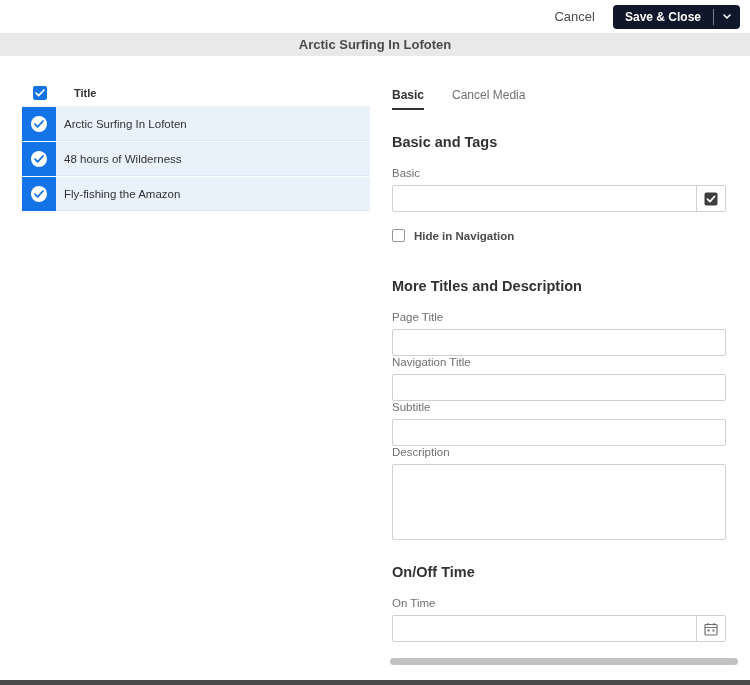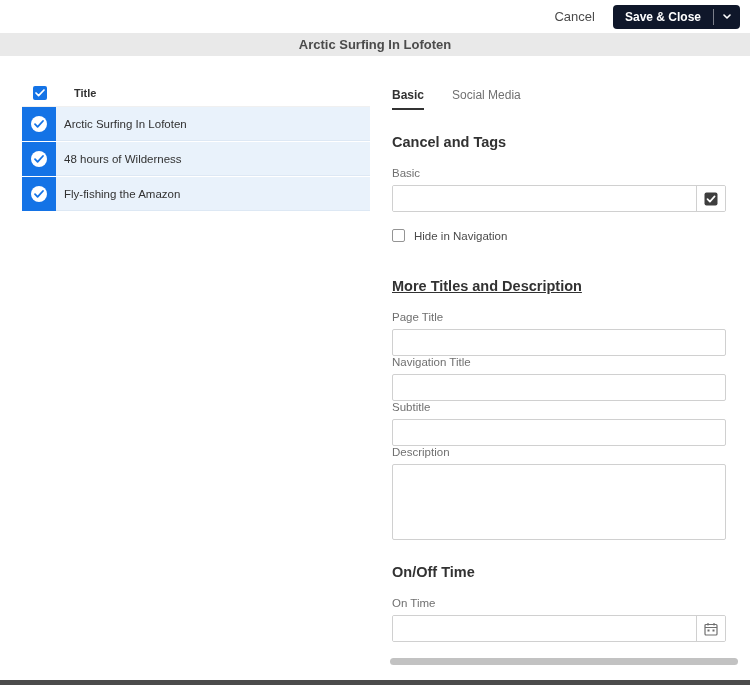--- a/index.html
+++ b/index.html
@@ -33,40 +33,40 @@
 
   
   .panel { position:absolute; left:392px; top:88px; width:334px; }
   .tabs { display:flex; gap:28px; }
   .tab { font-size:12px; padding-bottom:6px; cursor:pointer; }
   .tab.active { color:#323232; font-weight:bold; border-bottom:2px solid #323232; }
   .tab.inactive { color:#707070; }
 
   .h-section { font-size:14.5px; font-weight:bold; color:#323232; }
   .h1-gap { margin-top:24px; }
-  .h2-gap { margin-top:36px;text-decoration:underline; }
+  .h2-gap { margin-top:36px; }
   .h3-gap { margin-top:20px; }
 
   .f-label { font-size:11.5px; color:#707070; display:block; }
   .lbl-gap-lg { margin-top:17px; }
   .lbl-gap { }
 
   .txt-input { width:100%; height:27px; border:1px solid #d0d0d0; border-radius:2px; background:#fff;
                margin-top:6px; font-size:12px; padding:0 8px; font-family:inherit; color:#323232; }
   .txt-area { width:100%; height:76px; border:1px solid #d0d0d0; border-radius:2px; background:#fff;
               margin-top:6px; font-size:12px; padding:6px 8px; resize:none; font-family:inherit; color:#323232; }
 
   .input-group { display:flex; margin-top:6px; border:1px solid #d0d0d0; border-radius:2px; background:#fff; height:27px; overflow:hidden; }
   .input-group input { flex:1; border:none; outline:none; font-size:12px; padding:0 8px; font-family:inherit; color:#323232; min-width:0; }
   .group-btn { width:29px; border:none; border-left:1px solid #d0d0d0; background:#fff; display:flex;
                align-items:center; justify-content:center; cursor:pointer; flex:none; }
 
   .cb-row { display:flex; align-items:center; gap:9px; margin-top:17px; cursor:pointer; }
   .cb-box { width:13px; height:13px; border:1px solid #949494; border-radius:2px; background:#fff; flex:none; }
-  .cb-row .cb-lbl { font-size:11.5px; color:#4b4b4b; }
+  .cb-row .cb-lbl { font-size:11.5px; color:#4b4b4b;font-weight:bold; }
 
   
   .hscroll { position:absolute; left:390px; width:348px; top:658px; height:7px; border-radius:4px; background:#c2c2c2; cursor:pointer; }
   .bottom-bar { position:absolute; left:0; right:0; bottom:0; height:5px; background:#4b4b4b; }
 </style>
 </head>
 <body>
 
 <div class="page">
 
@@ -131,24 +131,24 @@
       <span class="row-body">
         <span class="txt">Fly-fishing the Amazon</span>
       </span>
     </div>
   </div>
 
   <div class="panel">
 
     <div class="tabs">
       <span class="tab active">Basic</span>
-      <span class="tab inactive">Social Media</span>
-    </div>
-
-    <div class="h-section h1-gap">Cancel and Tags</div>
+      <span class="tab inactive">Cancel Media</span>
+    </div>
+
+    <div class="h-section h1-gap">Basic and Tags</div>
 
     <label class="f-label lbl-gap-lg">Basic</label>
     <div class="input-group">
       <input type="text" value="" style="">
       <button class="group-btn">
         <svg width="14" height="14" viewBox="0 0 14 14">
           <rect x="0.5" y="0.5" width="13" height="13" rx="2" fill="#3e3e3e"></rect>
           <path d="M3.5 7.2l2.4 2.4L10.6 4.4" stroke="#fff" stroke-width="1.7" fill="none" stroke-linecap="round" stroke-linejoin="round"></path>
         </svg>
       </button>

